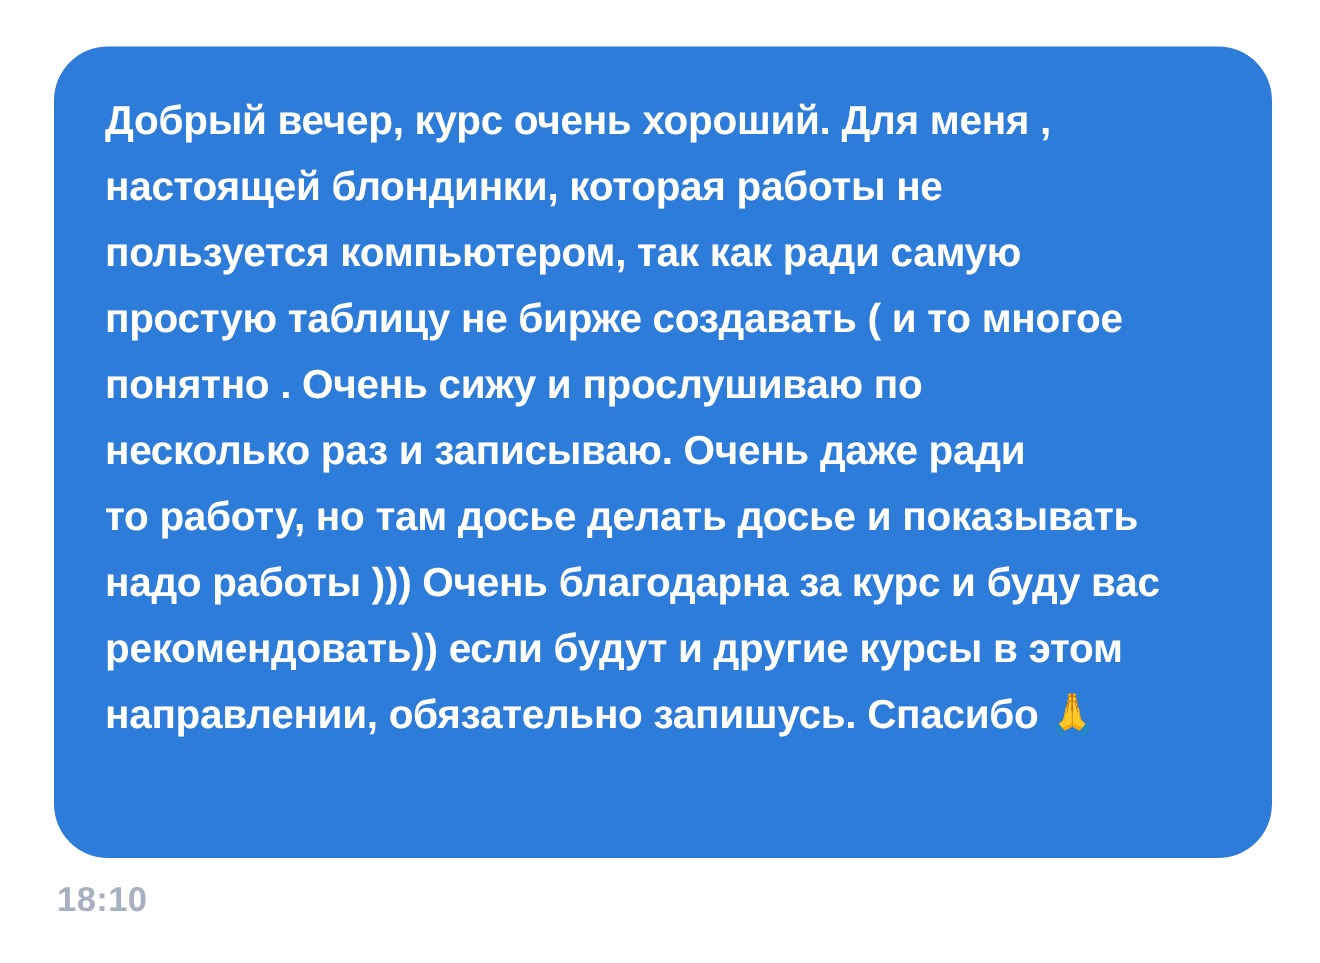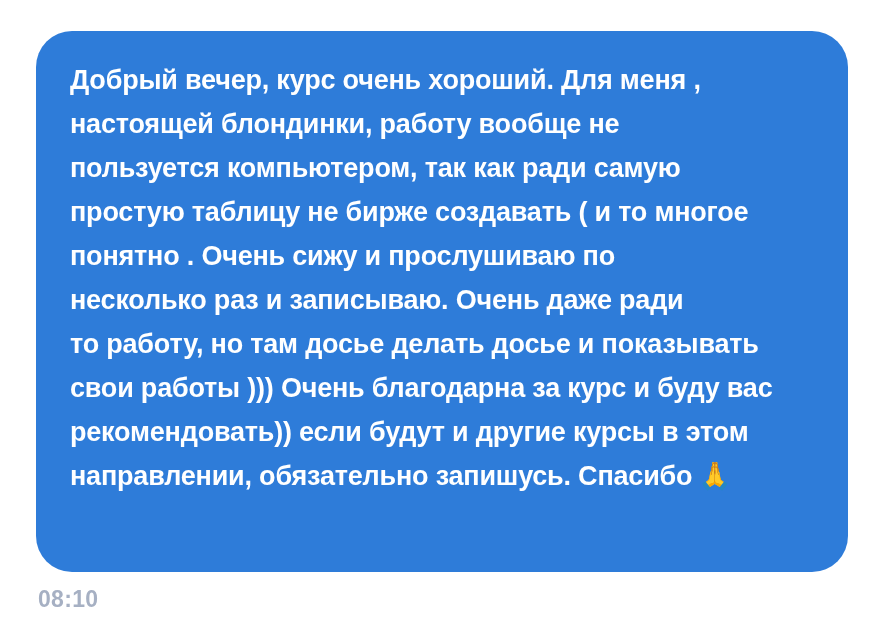--- a/index.html
+++ b/index.html
@@ -52,26 +52,26 @@
     letter-spacing: 0.3px;
   }
 </style>
 </head>
 <body>
 
 <div class="chat-area">
 
   <div class="message-bubble">
     <div class="msg-line">Добрый вечер, курс очень хороший. Для меня ,</div>
-    <div class="msg-line">настоящей блондинки, работу вообще не</div>
+    <div class="msg-line">настоящей блондинки, которая работы не</div>
     <div class="msg-line">пользуется компьютером, так как ради самую</div>
     <div class="msg-line">простую таблицу не бирже создавать ( и то многое</div>
     <div class="msg-line">понятно . Очень сижу и прослушиваю по</div>
     <div class="msg-line">несколько раз и записываю. Очень даже ради</div>
     <div class="msg-line">то работу, но там досье делать досье и показывать</div>
-    <div class="msg-line">свои работы ))) Очень благодарна за курс и буду вас</div>
+    <div class="msg-line">надо работы ))) Очень благодарна за курс и буду вас</div>
     <div class="msg-line">рекомендовать)) если будут и другие курсы в этом</div>
     <div class="last-line"><span>направлении, обязательно запишусь. Спасибо</span><span class="emoji">🙏</span></div>
   </div>
 
-  <div class="timestamp">08:10</div>
+  <div class="timestamp">18:10</div>
 
 </div>
 
 </body></html>

